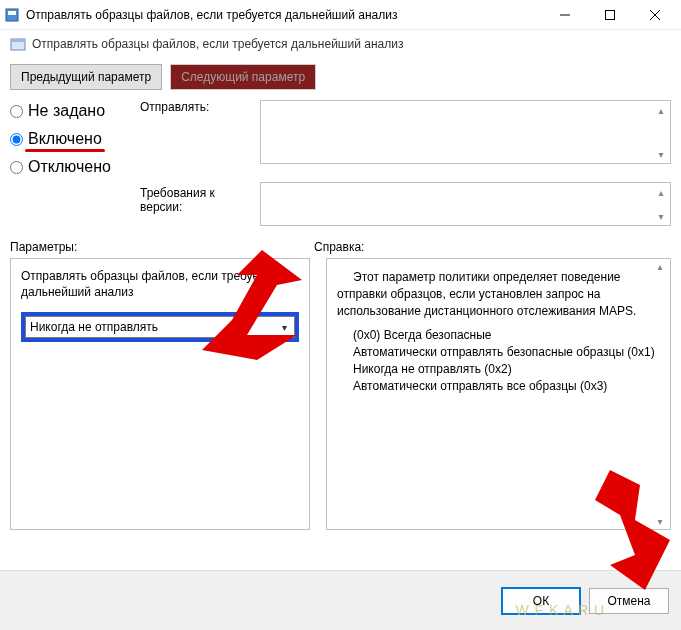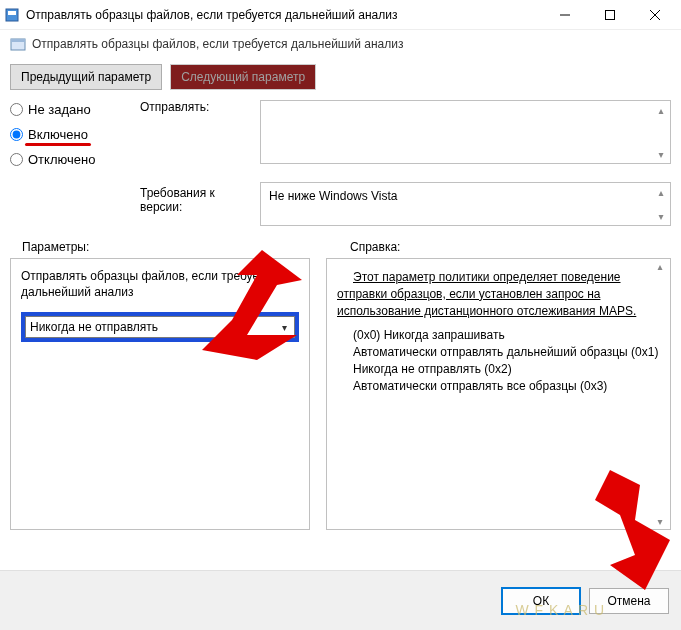--- a/index.html
+++ b/index.html
@@ -13,30 +13,30 @@
     .header-strip { display: flex; align-items: center; padding: 6px 10px; }
     .header-icon { width: 16px; height: 16px; margin-right: 6px; }
     .header-title { font-size: 12px; color: #333; }
     .nav-row { padding: 6px 10px 10px 10px; display: flex; gap: 8px; }
     .btn { border: 1px solid #adadad; background: #e1e1e1; padding: 5px 10px; font-size: 12px; color: #000; cursor: pointer; }
     .btn.disabled { color: #a0a0a0; background: #7f1d1d; border-color: #ccc; }
     .config-grid { display: grid; grid-template-columns: 120px 110px 1fr; gap: 4px 10px; padding: 0 10px; }
     .radios { grid-column: 1; grid-row: 1 / span 3; display: flex; flex-direction: column; gap: 10px; padding-top: 2px; }
     .radio-row { display: flex; align-items: center; gap: 5px; }
     .radio-row input { margin: 0; }
-    .radio-label { font-size: 13px; }
+    .radio-label { font-size: 16px; }
     .underline-red { position: relative; }
     .underline-red::after { content: ""; position: absolute; left: -3px; right: -3px; bottom: -4px; height: 3px; background: #d80000; border-radius: 2px; }
     .lbl { font-size: 12px; color: #000; }
     .commentbox, .reqbox { border: 1px solid #c0c0c0; background: #fff; position: relative; }
     .commentbox { height: 64px; }
     .reqbox { height: 44px; padding: 6px 8px; }
     .scroll-stub { position: absolute; right: 2px; top: 2px; width: 14px; height: 14px; display: flex; align-items: center; justify-content: center; color: #888; font-size: 10px; }
     .scroll-stub.bot { top: auto; bottom: 2px; }
-    .panes-labels { display: flex; padding: 10px 10px 4px 22px; gap: 28px; }
+    .panes-labels { display: flex; padding: 10px 10px 4px 10px; gap: 4px; }
     .panes-labels .pl { width: 300px; font-size: 12px; }
     .panes { display: flex; gap: 16px; padding: 0 10px 8px 10px; height: 280px; }
     .pane { border: 1px solid #c0c0c0; background: #fff; padding: 10px; flex: 1; position: relative; overflow: hidden; }
     .pane.left { max-width: 300px; }
     .param-desc { font-size: 12px; margin-bottom: 12px; line-height: 1.3; }
     .select-wrap { border: 4px solid #1d4ed8; padding: 0; }
     .select { width: 100%; border: 1px solid #7a7a7a; background: #fff; font-size: 12px; padding: 3px 4px; appearance: none; -webkit-appearance: none; }
     .select-outer { position: relative; }
     .select-caret { position: absolute; right: 8px; top: 50%; transform: translateY(-50%); pointer-events: none; font-size: 10px; color: #333; }
     .help-body { font-size: 12px; line-height: 1.4; }
@@ -113,21 +113,20 @@
   </div>
 
   <div class="lbl" style="grid-column:2;grid-row:1;">Отправлять:</div>
   <div class="commentbox" style="grid-column:3;grid-row:1;">
     <div class="scroll-stub">▴</div>
     <div class="scroll-stub bot">▾</div>
   </div>
 
   <div class="lbl" style="grid-column:2;grid-row:2;padding-top:18px;">Требования к версии:</div>
   <div class="reqbox" style="grid-column:3;grid-row:2;margin-top:14px;">
-    <span>Не ниже Windows Vista</span>
     <div class="scroll-stub">▴</div>
     <div class="scroll-stub bot">▾</div>
   </div>
 </div>
 
 <div class="panes-labels">
   <div class="pl">Параметры:</div>
   <div class="pl">Справка:</div>
 </div>
 
@@ -138,23 +137,23 @@
       <div class="select-outer">
         <select class="select">
           <option>Никогда не отправлять</option>
         </select>
         <span class="select-caret">▾</span>
       </div>
     </div>
   </div>
   <div class="pane">
     <div class="help-body">
-      <p style="text-indent:16px;text-decoration:underline;">Этот параметр политики определяет поведение отправки образцов, если установлен запрос на использование дистанционного отслеживания MAPS.</p>
-      <div class="indent">(0x0) Никогда запрашивать</div>
-      <div class="indent">Автоматически отправлять дальнейший образцы (0x1)</div>
+      <p style="text-indent:16px;">Этот параметр политики определяет поведение отправки образцов, если установлен запрос на использование дистанционного отслеживания MAPS.</p>
+      <div class="indent">(0x0) Всегда безопасные</div>
+      <div class="indent">Автоматически отправлять безопасные образцы (0x1)</div>
       <div class="indent">Никогда не отправлять (0x2)</div>
       <div class="indent">Автоматически отправлять все образцы (0x3)</div>
     </div>
     <div class="scroll-col">
       <span>▴</span>
       <span>▾</span>
     </div>
   </div>
 </div>
 

